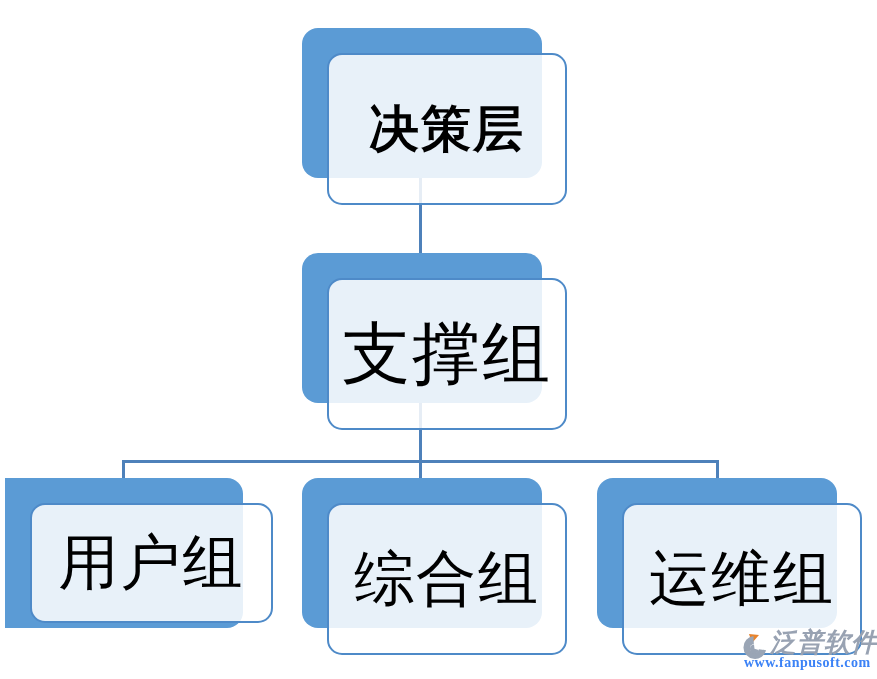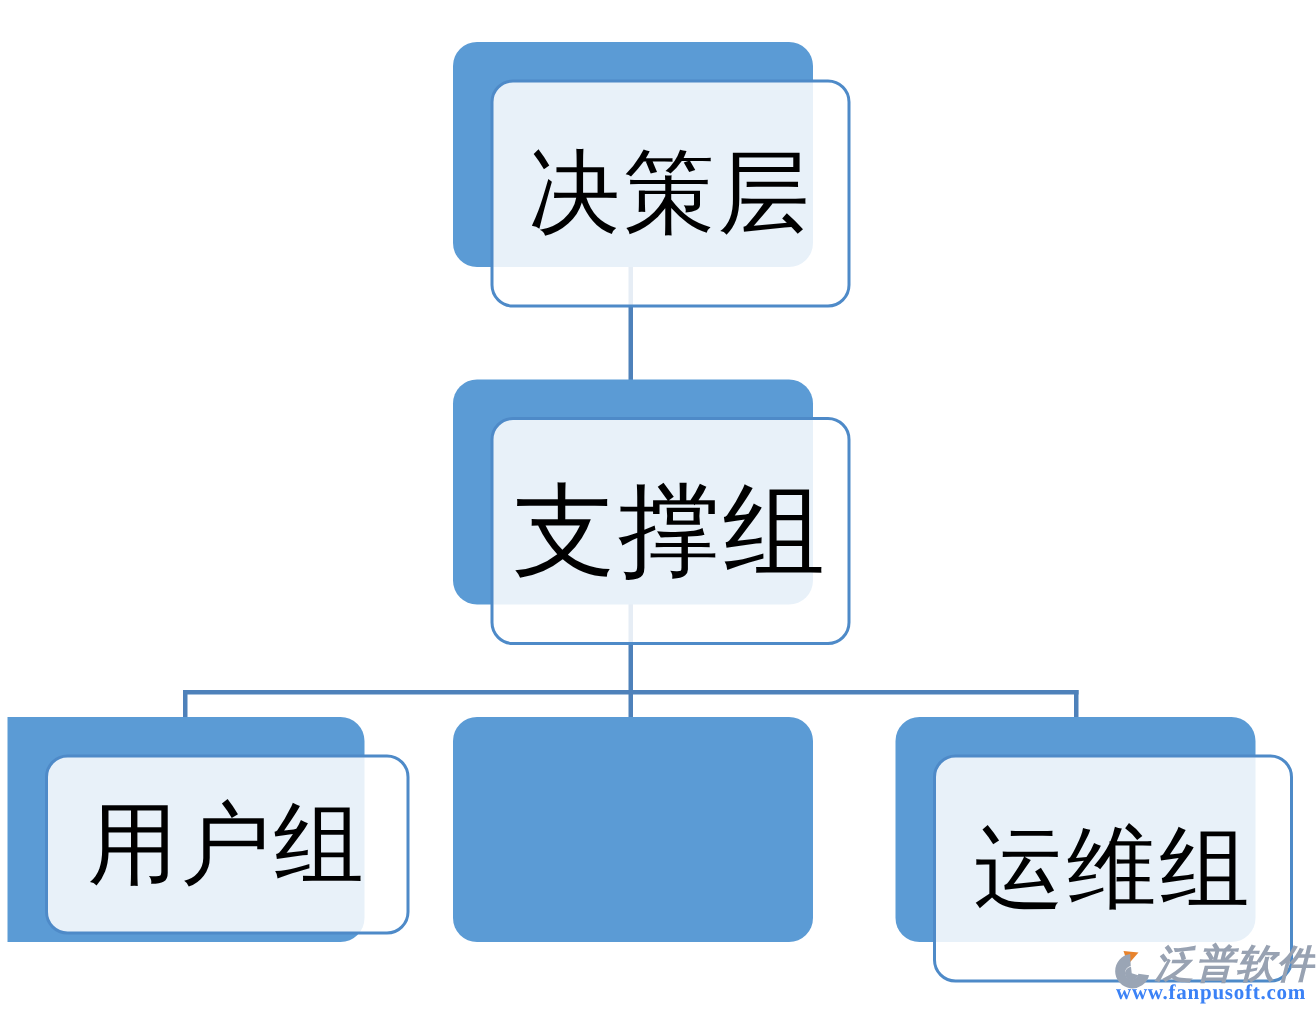--- a/index.html
+++ b/index.html
@@ -27,21 +27,21 @@
   }
   .g-user .back{width:238px;border-radius:0 16px 16px 0;}
   .front{
     position:absolute;left:25px;top:25px;width:240px;height:152px;
     background:rgba(255,255,255,0.86);
     border:2.5px solid #4E8AC8;border-radius:15px;
     box-sizing:border-box;z-index:3;
     display:flex;align-items:center;justify-content:center;
   }
   .front span{color:#000;letter-spacing:2px;white-space:nowrap;line-height:1;}
-  .g-decision .front span{font-size:61px;}
+  .g-decision .front span{font-size:50px;font-weight:bold;}
   .g-support  .front span{font-size:68px;}
   .g-user .front span,.g-general .front span,.g-ops .front span{font-size:60px;}
   .g-user .front{width:243px;height:120px;}
   
   .wm{position:absolute;z-index:4;}
   .wm-brandrow{left:740px;top:630px;display:flex;align-items:flex-start;font-family:Liberation Mono, monospace;}
   .wm-logo{width:28px;height:29px;margin-top:3px;}
   .wm-brand{
     font-size:26px;font-weight:bold;font-style:italic;color:#98A2B2;
     letter-spacing:1px;line-height:1.1;margin-left:2px;white-space:nowrap;
@@ -78,20 +78,23 @@
 
   <div class="grp g-user">
     <div class="back"></div>
     <div class="front">
       <span>用户组</span>
     </div>
   </div>
 
   <div class="grp g-general">
     <div class="back"></div>
+    <div class="front">
+      <span>综合组</span>
+    </div>
   </div>
 
   <div class="grp g-ops">
     <div class="back"></div>
     <div class="front">
       <span>运维组</span>
     </div>
   </div>
 
   <div class="wm wm-brandrow">

